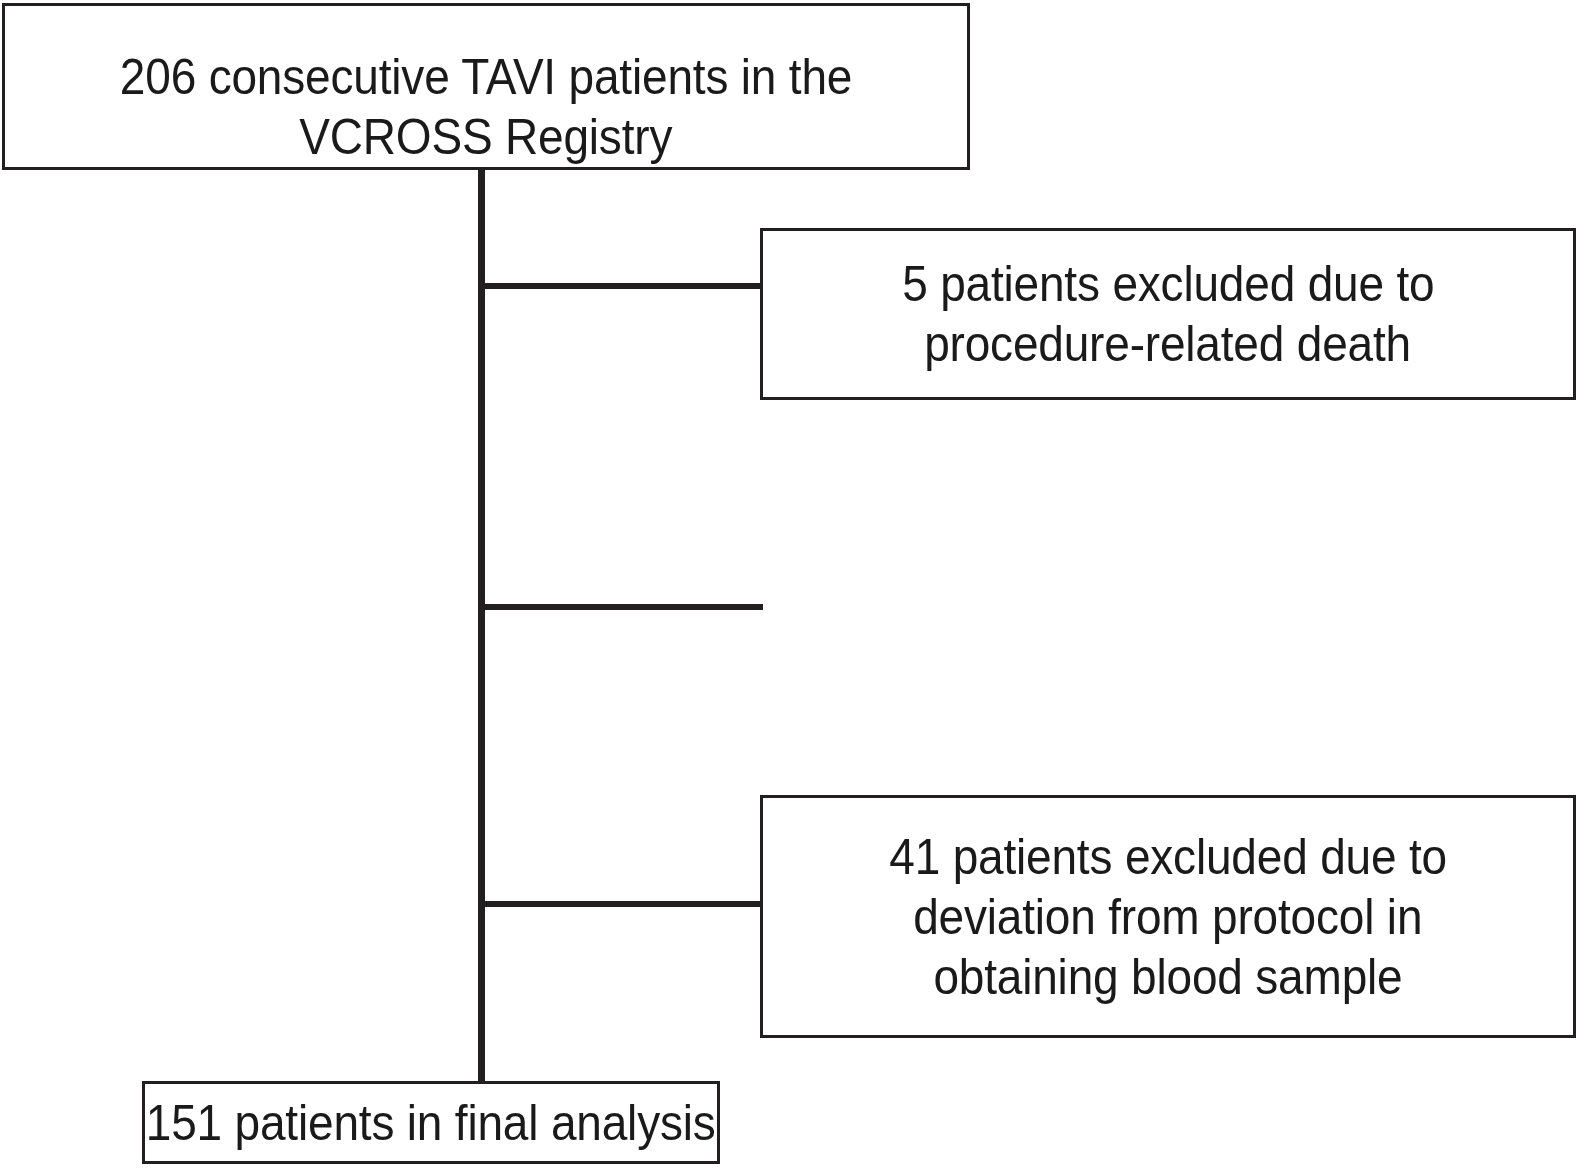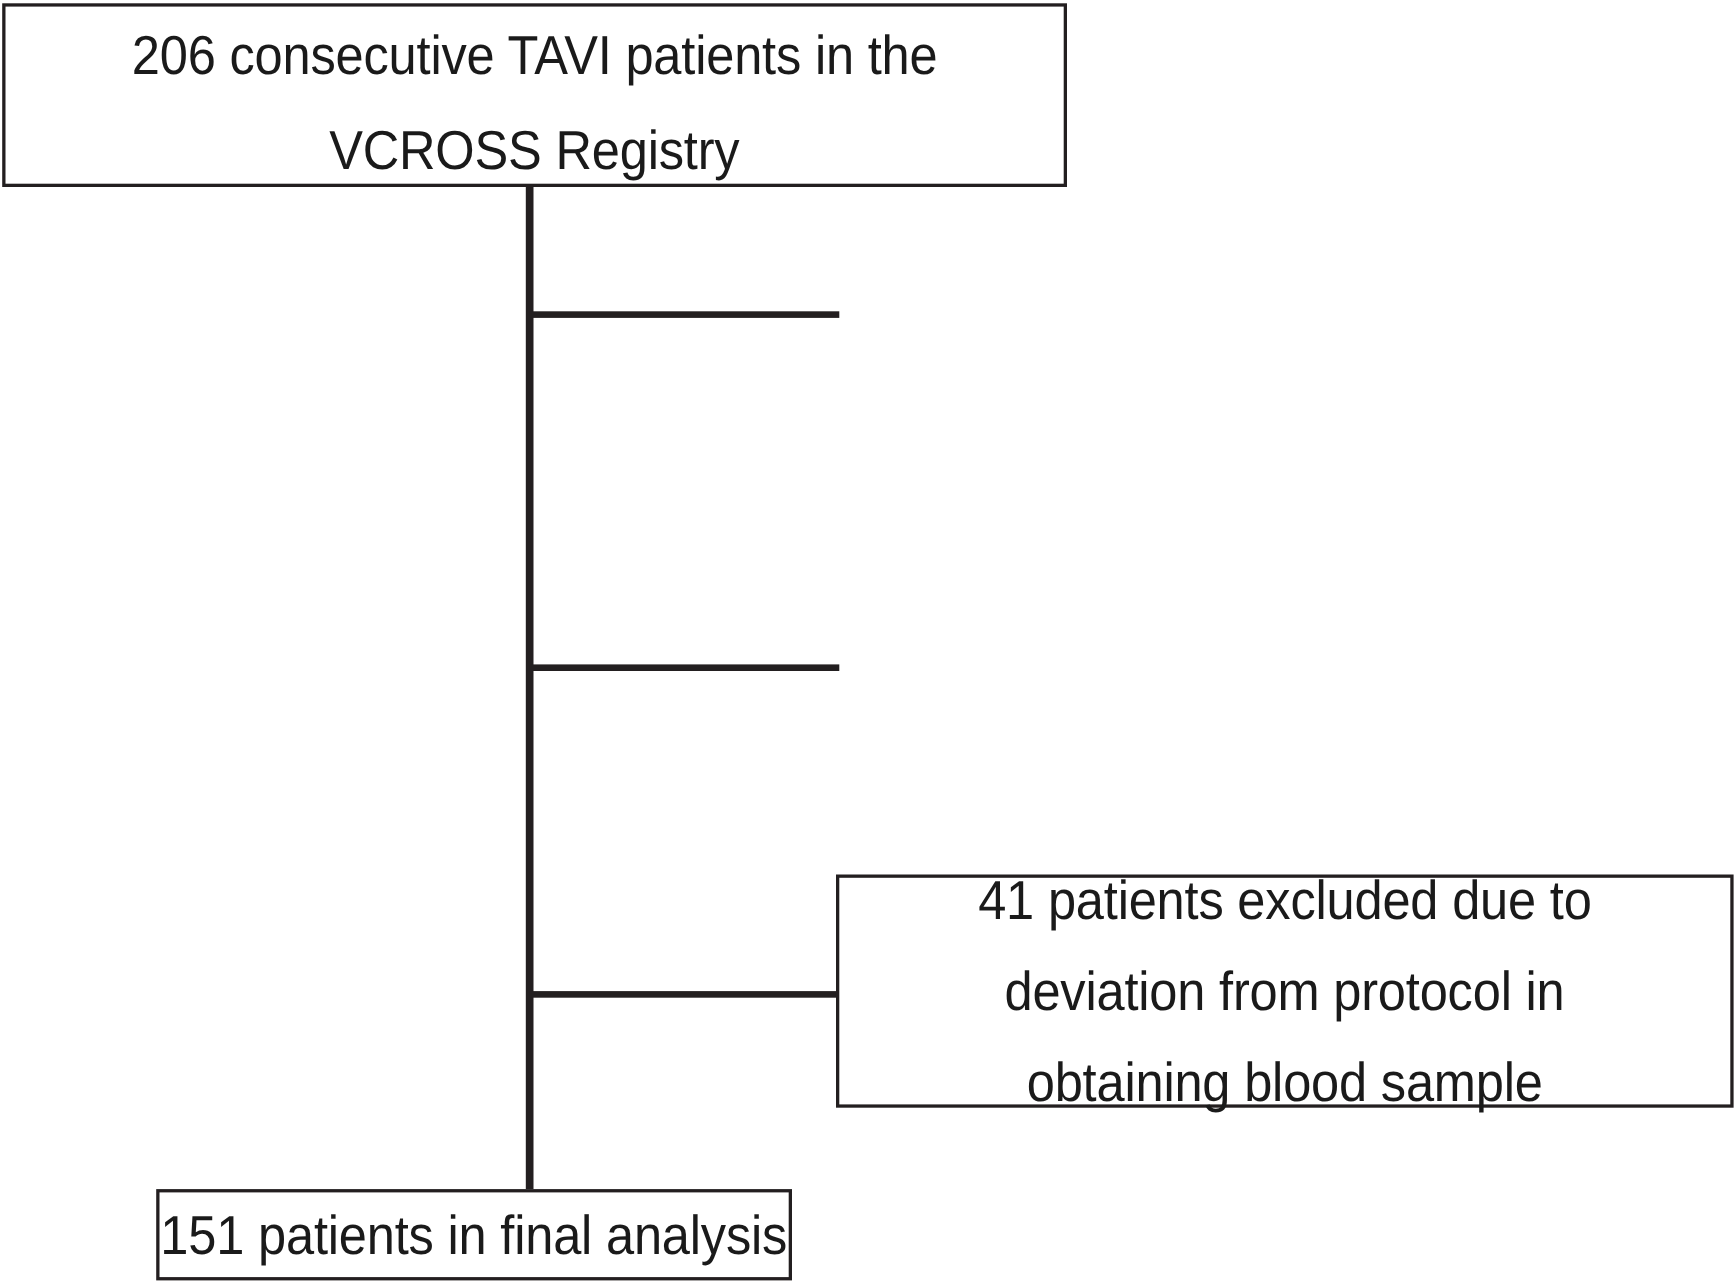--- a/index.html
+++ b/index.html
@@ -36,41 +36,40 @@
     white-space: nowrap;
     transform: scaleX(0.92);
     transform-origin: center;
   }
   
   #node-source {
     left: 2px;
     top: 3px;
     width: 968px;
     height: 167px;
-    justify-content: space-between;
+    justify-content: flex-end;
     padding-top: 14px;
   }
   #node-excluded-death {
     left: 760px;
     top: 228px;
     width: 816px;
     height: 172px;
   }
   #node-lost-followup {
     left: 760px;
     top: 538px;
     width: 816px;
     height: 130px;
   }
   #node-excluded-protocol {
     left: 760px;
     top: 795px;
     width: 816px;
-    height: 212px;
-    gap: 23px;
+    height: 243px;
   }
   #node-final {
     left: 142px;
     top: 1081px;
     width: 578px;
     height: 83px;
   }
   
   .trunk {
     position: absolute;
@@ -104,20 +103,24 @@
 
   <div class="branch" id="branch-death"></div>
   <div class="branch" id="branch-lost"></div>
   <div class="branch" id="branch-protocol"></div>
 
   <div class="node-box" id="node-source">
     <span class="node-line">206 consecutive TAVI patients in the</span>
     <span class="node-line">VCROSS Registry</span>
   </div>
 
+  <div class="node-box" id="node-excluded-death">
+    <span class="node-line">5 patients excluded due to</span>
+    <span class="node-line">procedure-related death</span>
+  </div>
 
 
   <div class="node-box" id="node-excluded-protocol">
     <span class="node-line">41 patients excluded due to</span>
     <span class="node-line">deviation from protocol in</span>
     <span class="node-line">obtaining blood sample</span>
   </div>
 
   <div class="node-box" id="node-final">
     <span class="node-line">151 patients in final analysis</span>

